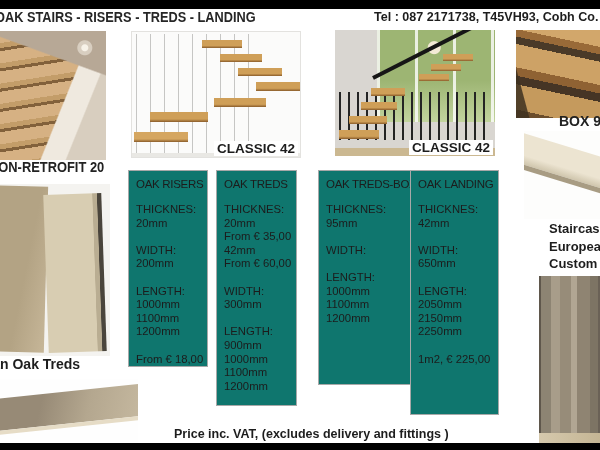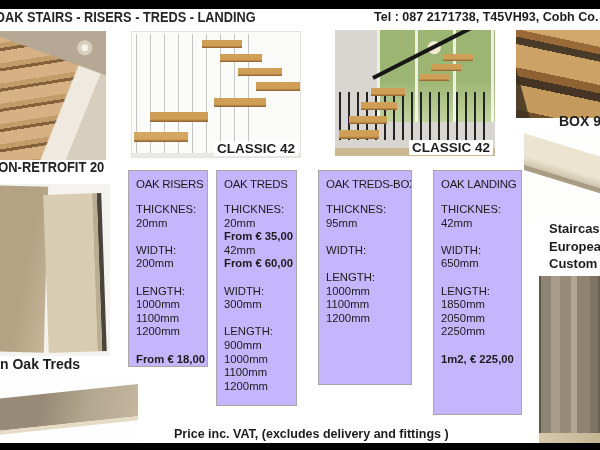--- a/index.html
+++ b/index.html
@@ -82,29 +82,29 @@
   .cap-label{font-size:14px;font-weight:700;color:#222;white-space:nowrap;}
   .label-retrofit{left:-11px;top:159px;transform:scaleX(.92);transform-origin:0 0;}
   .label-box{left:559px;top:113px;}
   .photo-chip{position:absolute;right:2px;bottom:1px;background:#ffffff;padding:0 3px;
     font-size:13.5px;font-weight:600;color:#1d1d1d;white-space:nowrap;}
   .caption-treds{left:-56px;top:356px;font-size:14px;font-weight:700;white-space:nowrap;}
   .side-note{left:549px;top:220px;font-size:13px;font-weight:700;line-height:17.5px;}
   .side-note div{white-space:nowrap;}
   .footer{left:142px;top:427px;font-size:12.5px;font-weight:700;white-space:nowrap;padding-left:32px;}
   
-  .spec-box{border:1px solid #a8a8a8;background:#c4b5fd;box-sizing:border-box;
+  .spec-box{border:1px solid #a8a8a8;background:#0f766e;box-sizing:border-box;
     padding:7px 0 0 7px;font-size:11.3px;color:#1c1c1c;overflow:hidden;}
   .spec-title{font-size:11.5px;letter-spacing:-0.3px;margin-bottom:13px;white-space:nowrap;}
   .line{line-height:13.6px;min-height:13.6px;white-space:nowrap;}
-  .line.bold{font-weight:700;}
+  .line.bold{font-weight:400;}
   .box1{left:128px;top:170px;width:80px;height:197px;}
   .box2{left:216px;top:170px;width:81px;height:236px;}
   .box3{left:318px;top:170px;width:94px;height:215px;}
-  .box4{left:433px;top:170px;width:89px;height:245px;}
+  .box4{left:410px;top:170px;width:89px;height:245px;}
 </style>
 </head>
 <body>
 
 <div id="canvas">
 
   <div class="abs top-bar"></div>
 
   <div class="abs title">OAK STAIRS - RISERS - TREDS - LANDING</div>
   <div class="abs contact">Tel : 087 2171738, T45VH93, Cobh Co.</div>
@@ -202,22 +202,22 @@
   <div class="abs spec-box box4">
     <div class="spec-title">OAK LANDING</div>
     <div class="spec-lines">
         <div class="line">THICKNES:</div>
         <div class="line">42mm</div>
         <div class="line"></div>
         <div class="line">WIDTH:</div>
         <div class="line">650mm</div>
         <div class="line"></div>
         <div class="line">LENGTH:</div>
-        <div class="line">1850mm</div>
         <div class="line">2050mm</div>
+        <div class="line">2150mm</div>
         <div class="line">2250mm</div>
         <div class="line"></div>
         <div class="line bold">1m2, € 225,00</div>
       </div>
   </div>
 
   <div class="abs footer">Price inc. VAT, (excludes delivery and fittings )</div>
   <div class="abs bottom-bar"></div>
 
 </div>

